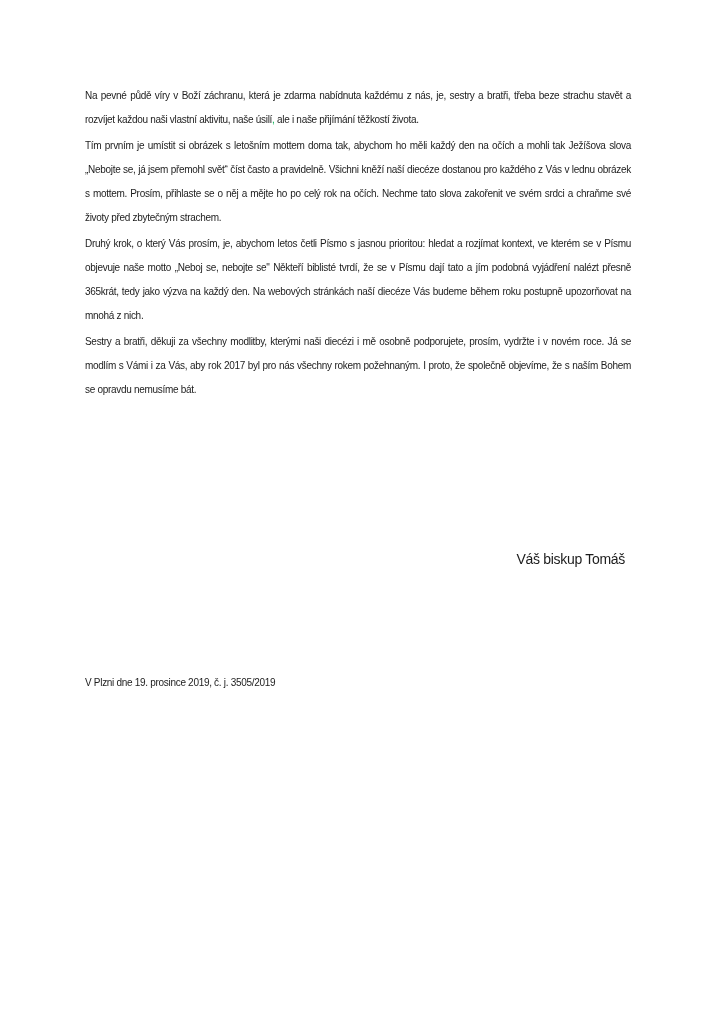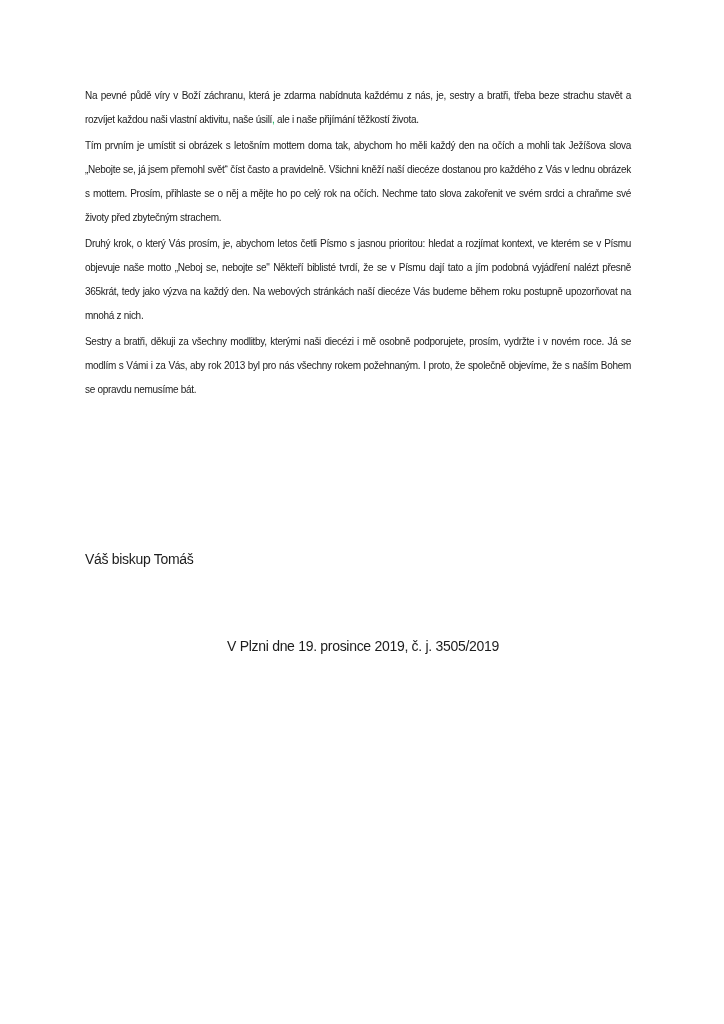--- a/index.html
+++ b/index.html
@@ -31,51 +31,51 @@
     text-justify: inter-word;
   }
   .green-comma {
     font-weight: normal;
   }
   .signature {
     position: absolute;
     left: 85px;
     top: 549px;
     width: 540px;
-    text-align: left;
+    text-align: right;
     font-size: 14px;
     line-height: 21.6px;
     letter-spacing: -0.3px;
   }
   .dateline {
     position: absolute;
     left: 85px;
-    top: 636px;
+    top: 672px;
     width: 556px;
-    text-align: center;
-    font-size: 14px;
+    text-align: left;
+    font-size: 10px;
     line-height: 21.6px;
     letter-spacing: -0.3px;
   }
 </style>
 </head>
 <body>
 
 <div class="page" style="background: rgb(255, 255, 255); color: rgb(28, 28, 28);">
 
   <div class="content">
 
     <p><span>Na pevné půdě víry v Boží záchranu, která je zdarma nabídnuta každému z nás, je, sestry a bratři, třeba beze strachu stavět a rozvíjet každou naši vlastní aktivitu, naše úsilí</span><span class="green-comma" style="color: rgb(0, 176, 80);">,</span><span> ale i naše přijímání těžkostí života.</span></p>
 
 
     <p>Tím prvním je umístit si obrázek s letošním mottem doma tak, abychom ho měli každý den na očích a mohli tak Ježíšova slova „Nebojte se, já jsem přemohl svět“ číst často a pravidelně. Všichni kněží naší diecéze dostanou pro každého z Vás v lednu obrázek s mottem. Prosím, přihlaste se o něj a mějte ho po celý rok na očích. Nechme tato slova zakořenit ve svém srdci a chraňme své životy před zbytečným strachem.</p>
 
     <p>Druhý krok, o který Vás prosím, je, abychom letos četli Písmo s jasnou prioritou: hledat a rozjímat kontext, ve kterém se v Písmu objevuje naše motto „Neboj se, nebojte se" Někteří biblisté tvrdí, že se v Písmu dají tato a jím podobná vyjádření nalézt přesně 365krát, tedy jako výzva na každý den. Na webových stránkách naší diecéze Vás budeme během roku postupně upozorňovat na mnohá z nich.</p>
 
-    <p>Sestry a bratři, děkuji za všechny modlitby, kterými naši diecézi i mě osobně podporujete, prosím, vydržte i v novém roce. Já se modlím s Vámi i za Vás, aby rok 2013 byl pro nás všechny rokem požehnaným. I proto, že společně objevíme, že s naším Bohem se opravdu nemusíme bát.</p>
+    <p>Sestry a bratři, děkuji za všechny modlitby, kterými naši diecézi i mě osobně podporujete, prosím, vydržte i v novém roce. Já se modlím s Vámi i za Vás, aby rok 2017 byl pro nás všechny rokem požehnaným. I proto, že společně objevíme, že s naším Bohem se opravdu nemusíme bát.</p>
 
   </div>
 
   <div class="signature">Váš biskup Tomáš</div>
 
   <div class="dateline">V Plzni dne 19. prosince 2019, č. j. 3505/2019</div>
 
 </div>
 
 </body></html>

